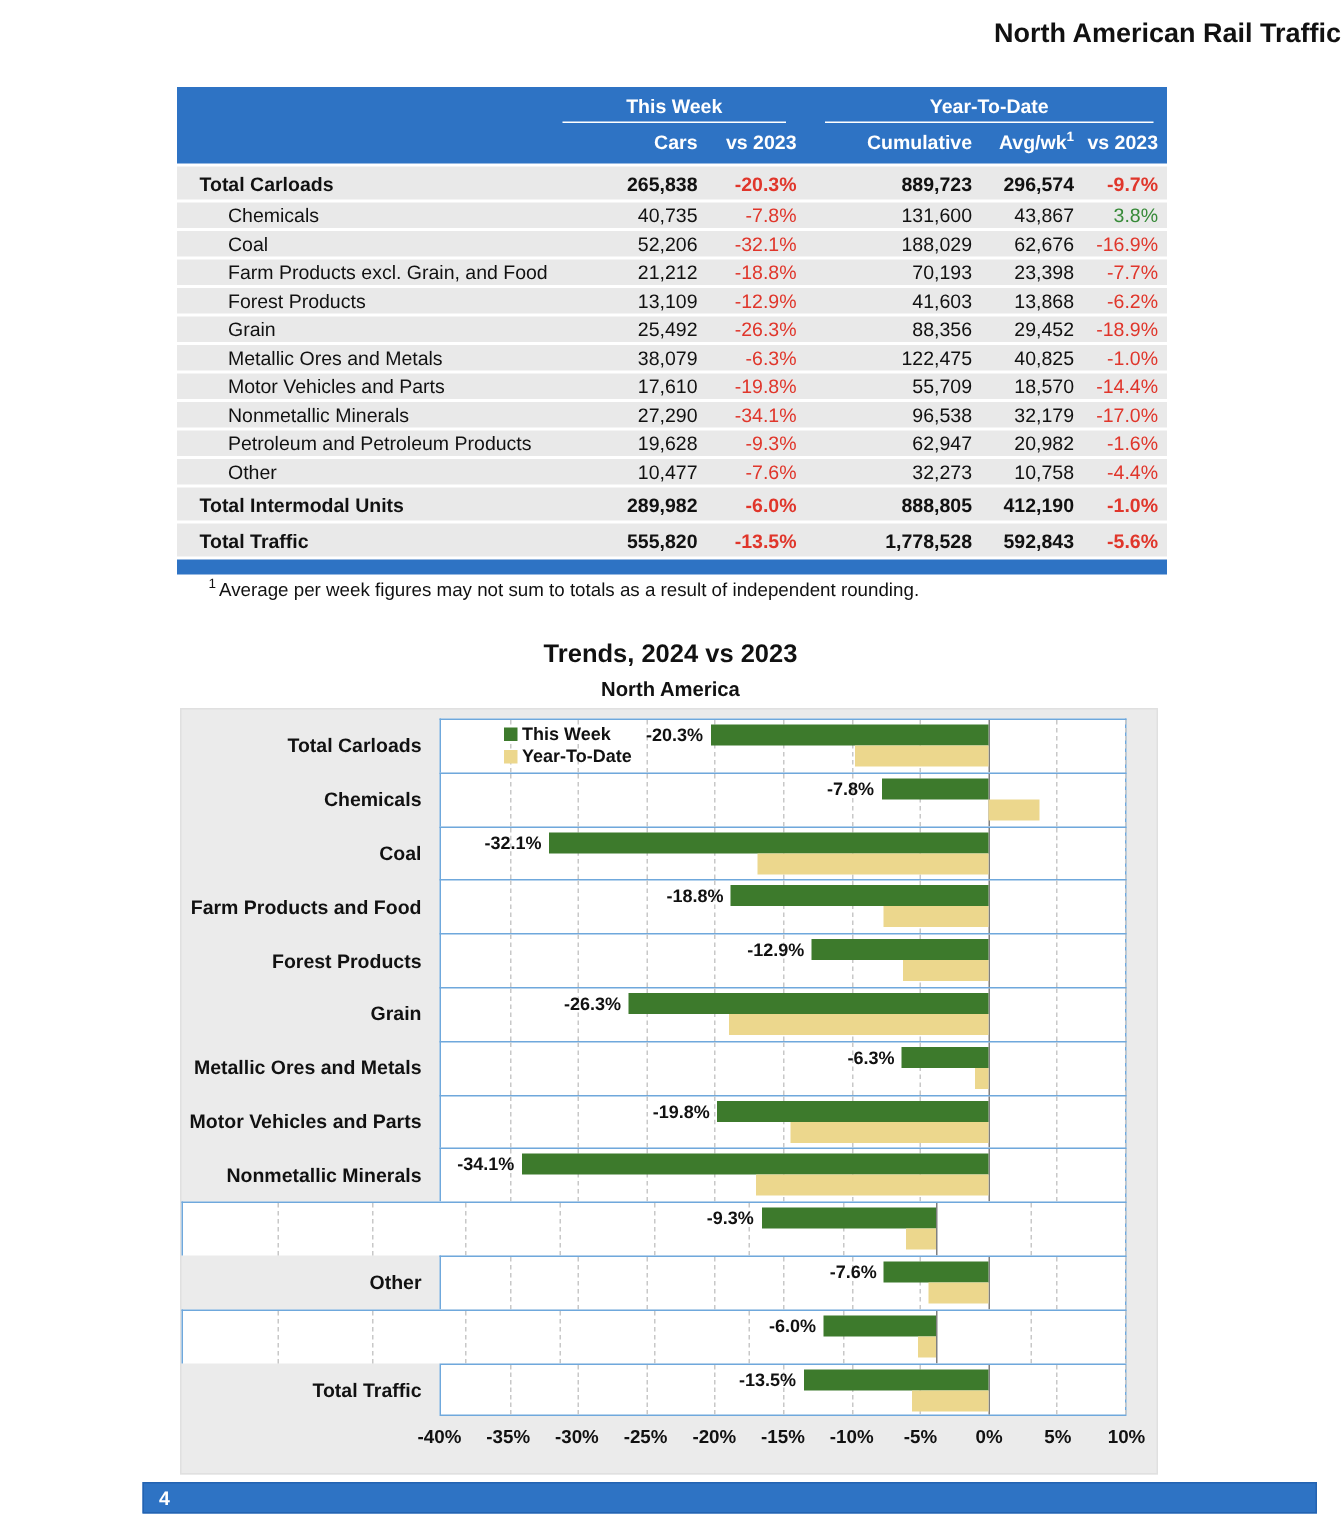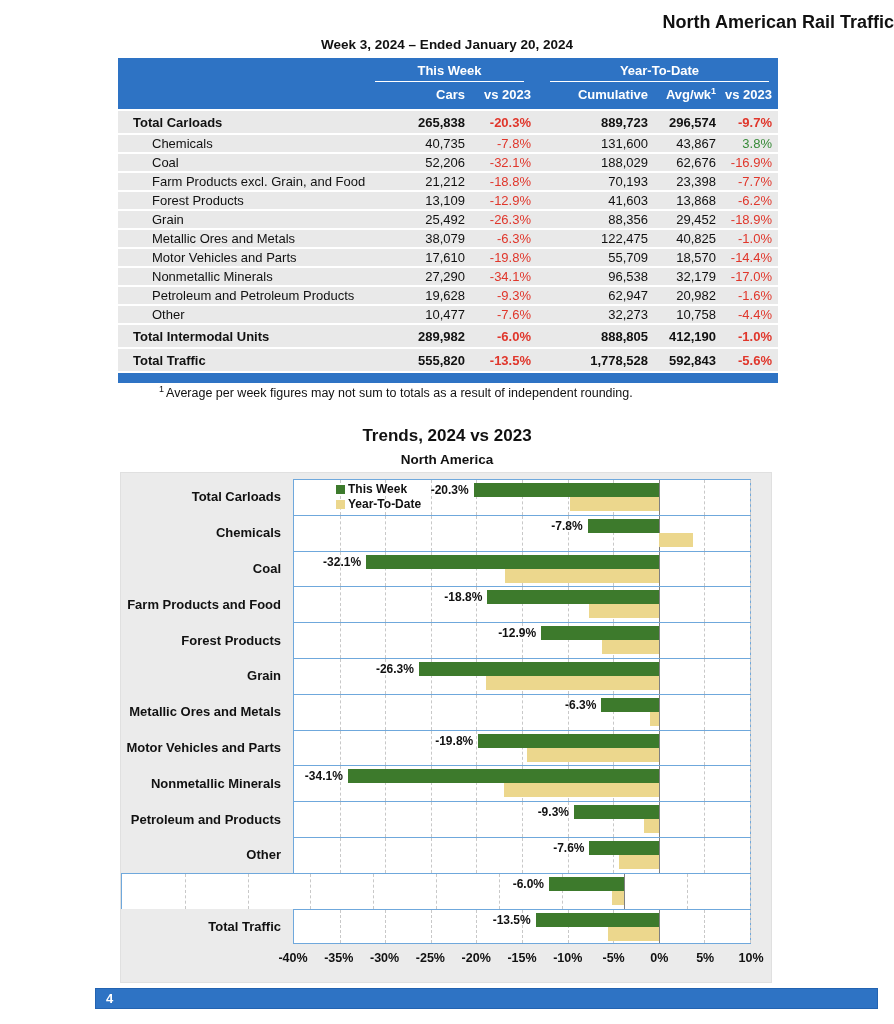--- a/index.html
+++ b/index.html
@@ -34,21 +34,21 @@
 
   .tbody { margin-top:2px; }
   .trow { display:flex; align-items:center; background:#e9e9e9; margin-bottom:2px; height:17px; }
   .trow.total { height:22px; font-weight:bold; }
   .trow .c-label { padding-left:15px; }
   .trow.sub .c-label { padding-left:34px; }
   .pct.neg { color:#e0362b; } .pct.pos { color:#378a38; }
   .table-bottom-bar { height:10px; background:#2e73c4; margin-top:1px; }
 
   
-  .footnote { position:absolute; top:384px; left:159px; font-size:12.5px; color:#111; }
+  .footnote { position:absolute; top:384px; left:139px; font-size:12.5px; color:#111; }
   .footnote sup { font-size:9px; margin-right:2px; }
 
   
   .chart-title { position:absolute; top:426px; left:0; width:894px; text-align:center; font-size:17px; font-weight:bold; }
   .chart-subtitle { position:absolute; top:452px; left:0; width:894px; text-align:center; font-size:13.5px; font-weight:bold; }
 
   
   .chart-panel { position:absolute; top:472px; left:120px; width:652px; height:511px;
                  background:#ebebeb; border:1px solid #e0e0e0; padding-top:6px; }
   .chart-rows { margin-right:20px; }
@@ -75,21 +75,20 @@
   
   .footer-bar { position:absolute; top:988px; left:95px; width:783px; height:21px;
                 background:#2e73c4; border:1px solid #2363b1; color:#fff; font-size:13px; font-weight:bold;
                 display:flex; justify-content:space-between; align-items:center; padding:0 10px; }
 </style>
 </head>
 <body>
 
 <div class="title-block">
   <div class="main-title">North American Rail Traffic</div>
-  <div class="sub-title">Week 3, 2024 – Ended January 20, 2024</div>
 </div>
 
 <div class="rail-table">
   <div class="thead">
     <div class="group-row">
       <div class="gspacer1"></div>
       <div class="gcell tw"><span class="glabel">This Week</span></div>
       <div class="gspacer2"></div>
       <div class="gcell ytd"><span class="glabel">Year-To-Date</span></div>
     </div>
@@ -400,21 +399,20 @@
           <div class="gridline" style="left: 70%;"></div>
           <div class="gridline" style="left: 90%;"></div>
           <div class="gridline" style="left: 100%;"></div>
           <div class="zero-line" style="left: 80%;"></div>
           <div class="bar this-week" style="background: rgb(61, 122, 44); left: 11.8%; width: 68.2%;"></div>
           <div class="bar ytd" style="background: rgb(236, 215, 141); left: 46%; width: 34%;"></div>
           <span class="bar-label" style="right: calc(88.2% + 5px);">-34.1%</span>
         </div>
       </div>
       <div class="chart-row">
-        <div class="cat-label">Petroleum and Products</div>
         <div class="band">
           <div class="gridline" style="left: 10%;"></div>
           <div class="gridline" style="left: 20%;"></div>
           <div class="gridline" style="left: 30%;"></div>
           <div class="gridline" style="left: 40%;"></div>
           <div class="gridline" style="left: 50%;"></div>
           <div class="gridline" style="left: 60%;"></div>
           <div class="gridline" style="left: 70%;"></div>
           <div class="gridline" style="left: 90%;"></div>
           <div class="gridline" style="left: 100%;"></div>

